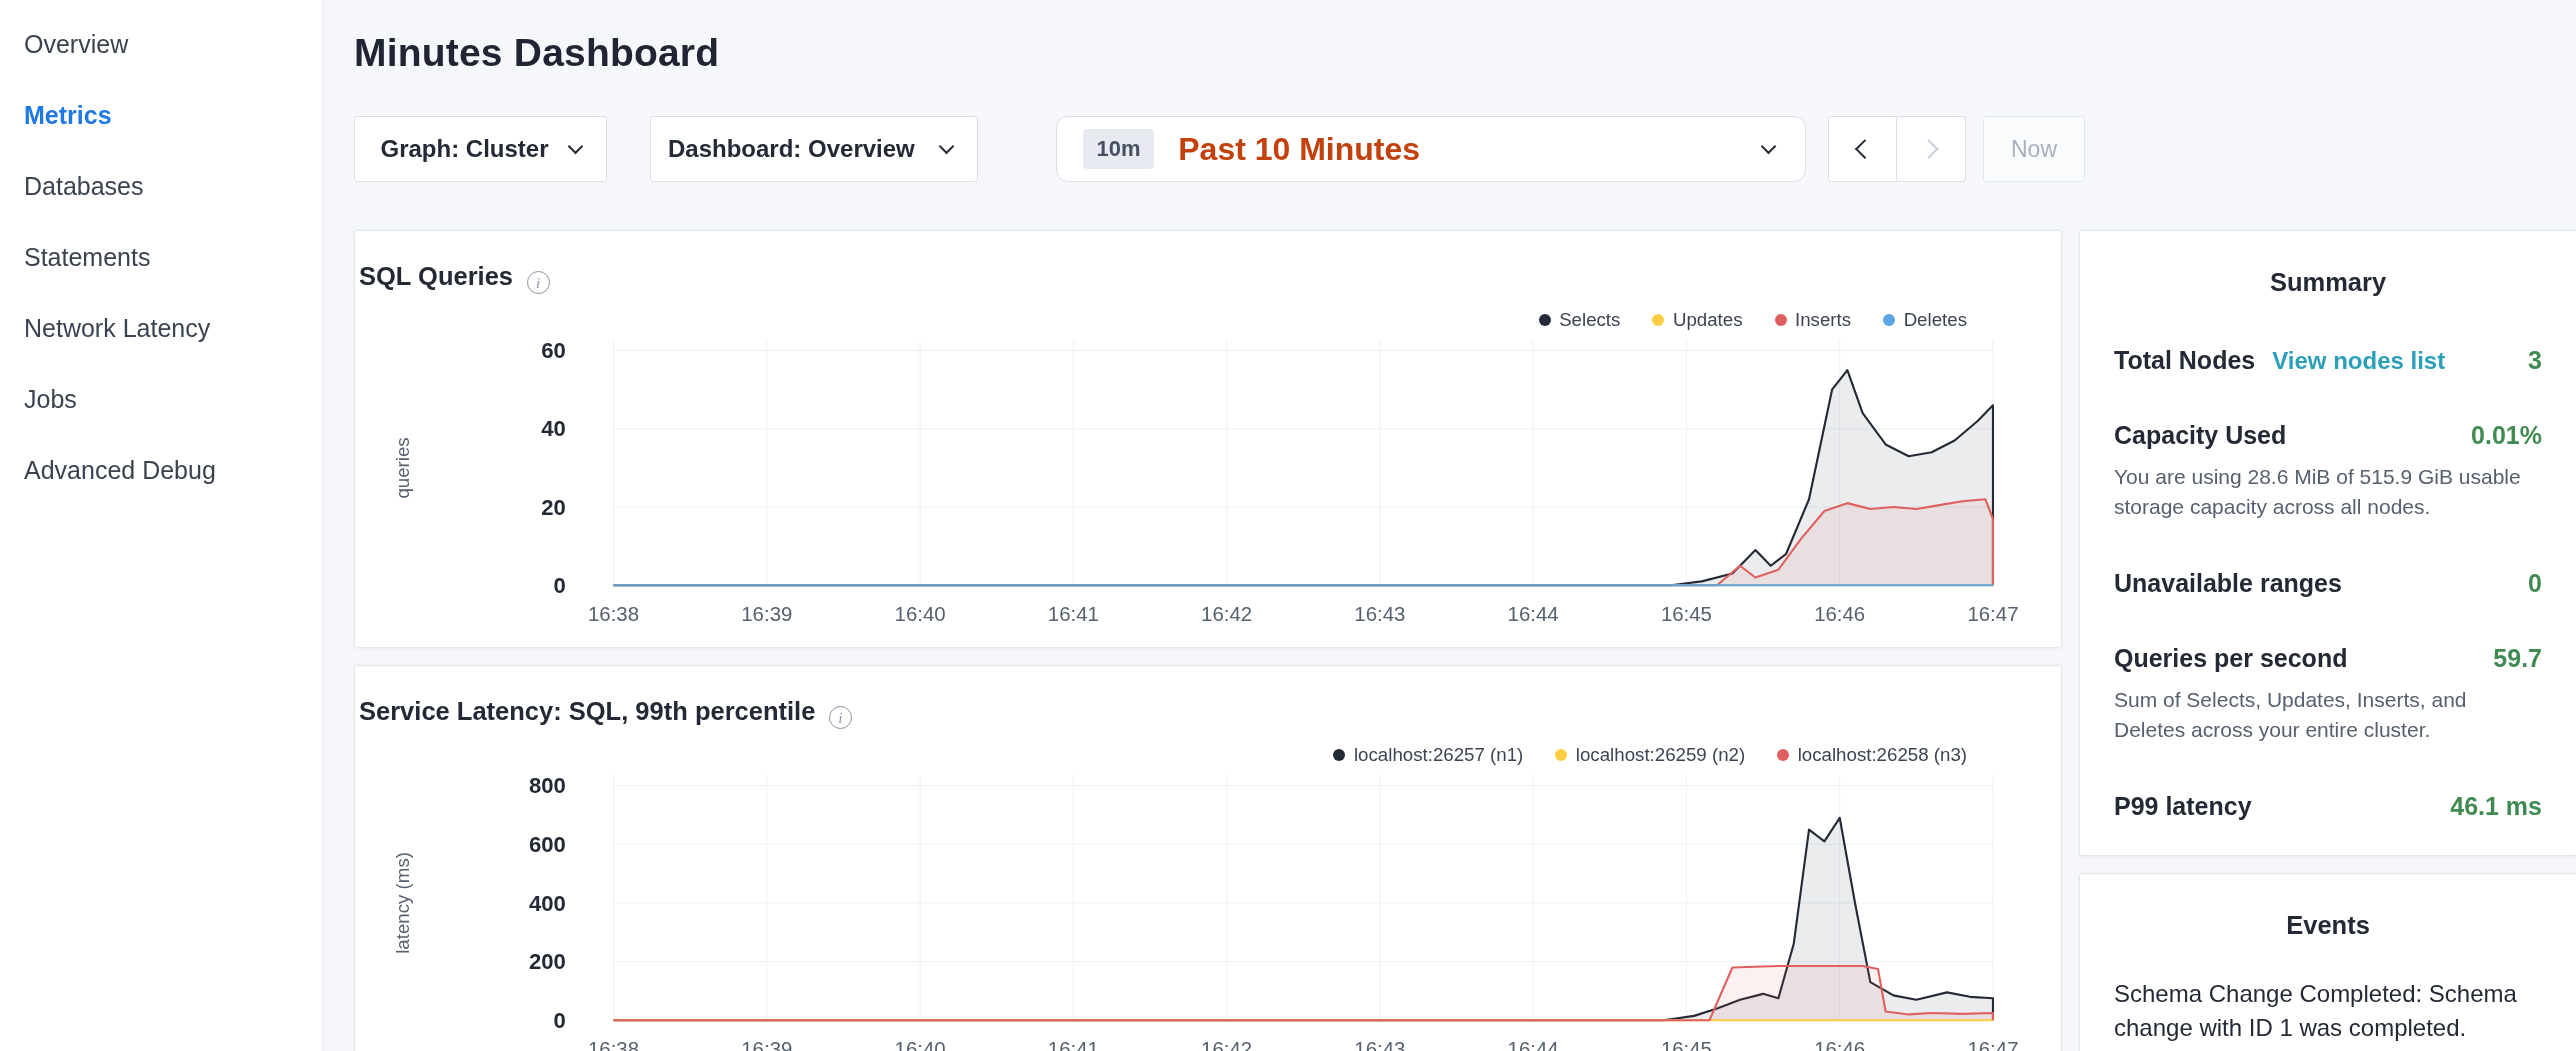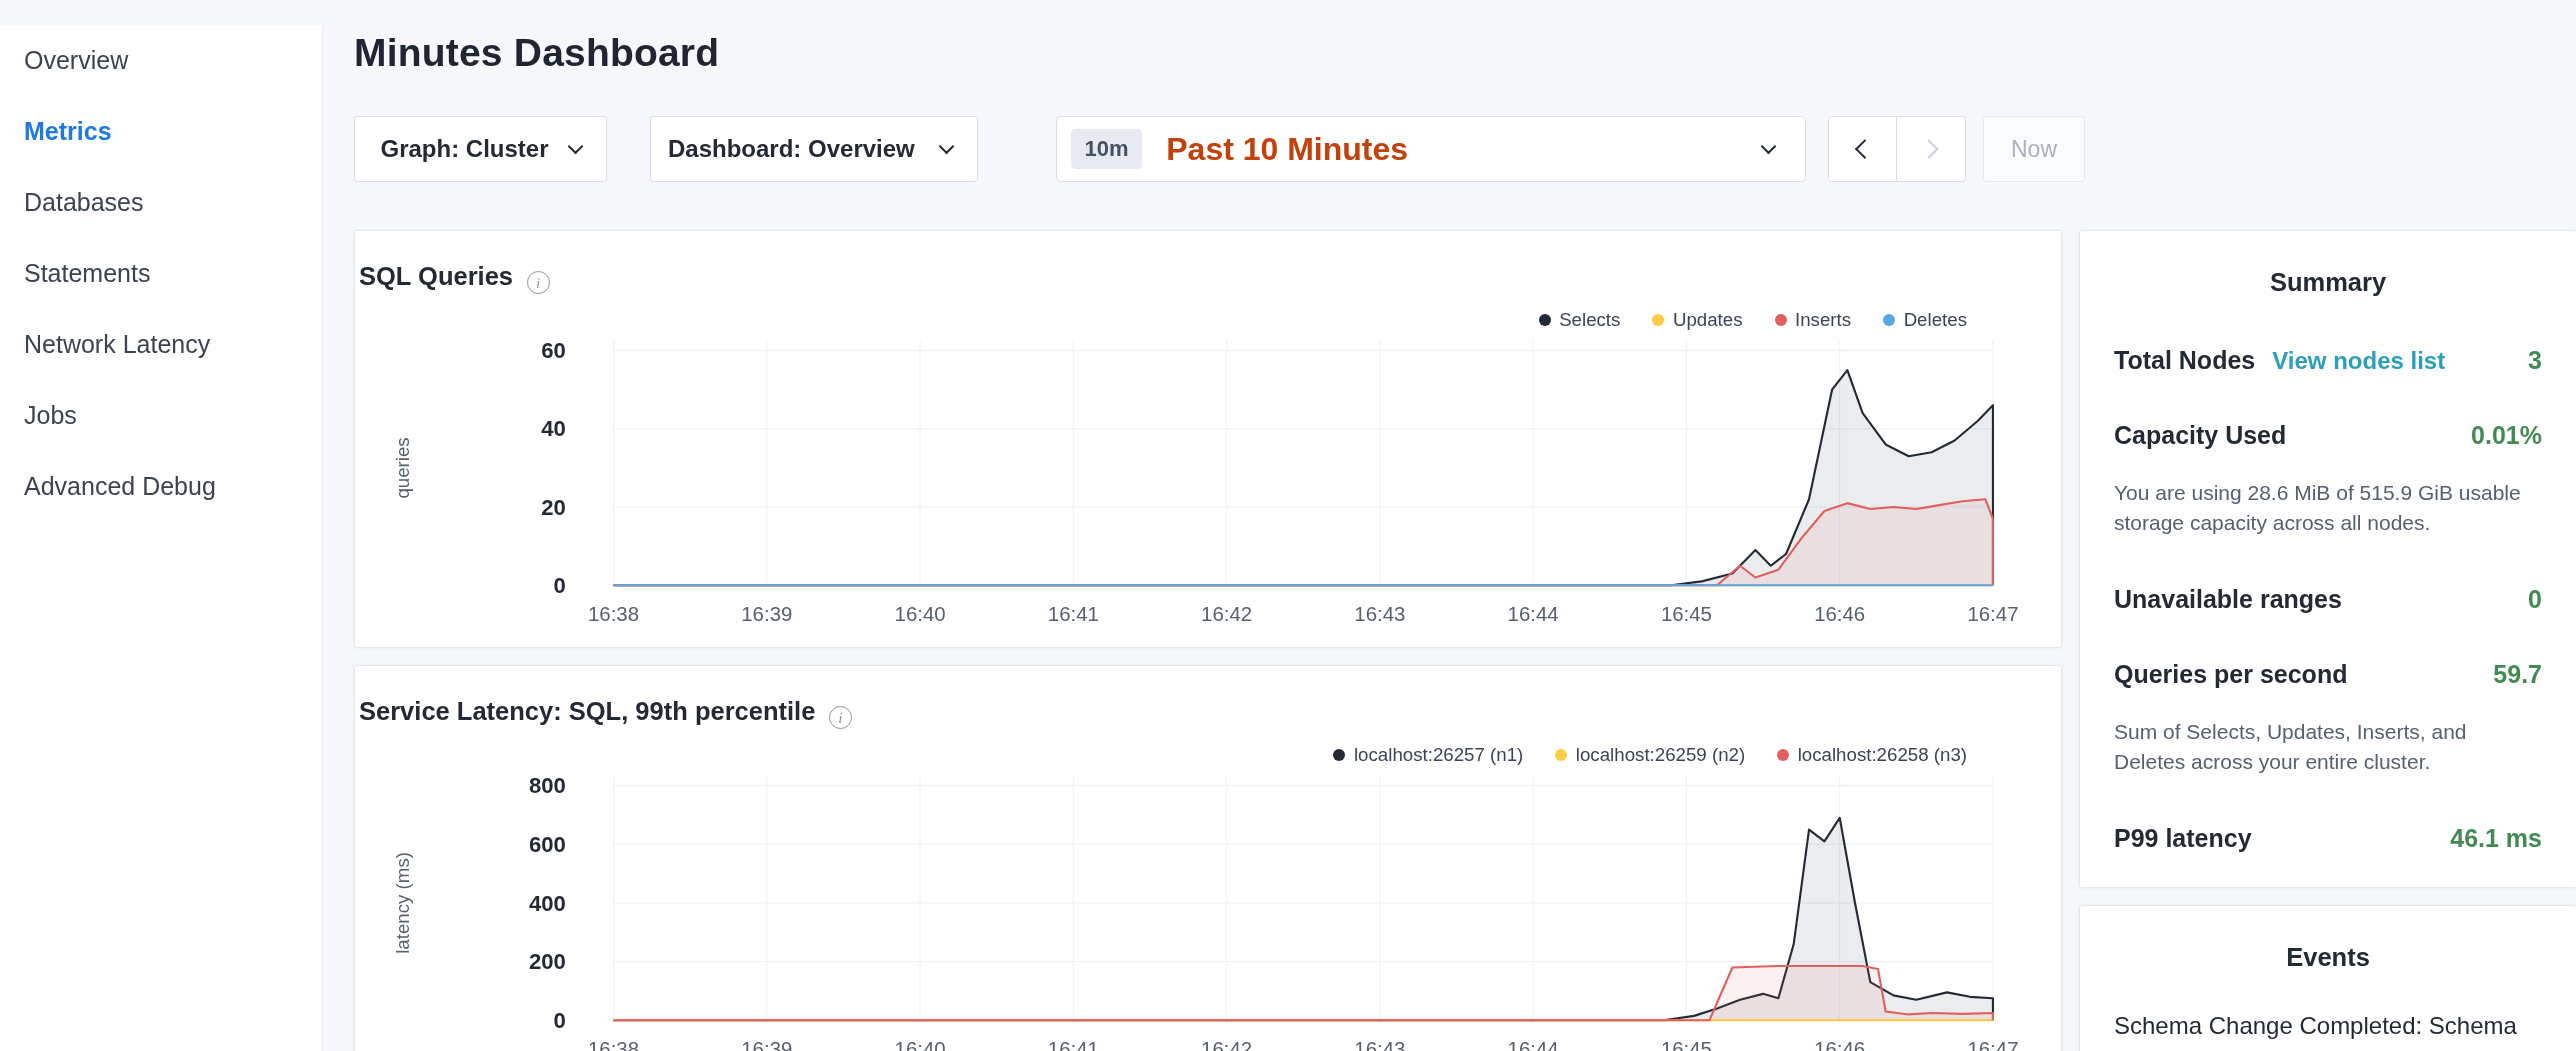--- a/index.html
+++ b/index.html
@@ -6,21 +6,21 @@
   html,body { width:2576px; height:1051px; overflow:hidden; }
   body {
     font-family: "Liberation Sans", sans-serif;
     background:#f5f7fa;
     color:#242a35;
     display:flex;
   }
   
   .sidebar {
     width:323px; flex-shrink:0; background:#ffffff;
-    border-right:0.9px solid #e9edf3; padding-top:0;margin-top:25px;
+    border-right:0.9px solid #e9edf3; padding-top:9px;
   }
   .nav-item {
     padding:21px 24px; font-size:25px; color:#3b4351; cursor:pointer;
   }
   .nav-item.active { color:var(--blue); font-weight:600; }
 
   
   .main { flex:1; padding:31px 0 0 31px; }
   .page-title { font-size:39px; font-weight:600; color:#1f2532; letter-spacing:0.2px; }
 
@@ -31,22 +31,22 @@
     font-size:24px; font-weight:600; color:#242a35;
   }
   .dd-graph { width:253px; }
   .dd-dashboard { width:328px; margin-left:43px;padding-left:17px; }
   .chev-down {
     width:11px; height:11px; border-right:2.1px solid #242a35; border-bottom:2.1px solid #242a35;
     transform:rotate(45deg); margin-left:auto; margin-top:-5.1px;
   }
   .time-selector {
     width:750px; height:66px; margin-left:78px; background:#fff;
-    border:0.9px solid #d9dee7; border-radius:5px; display:flex; align-items:center;
-    padding:0 31px 0 14px; cursor:pointer;
+    border:0.9px solid #d9dee7; border-radius:12px; display:flex; align-items:center;
+    padding:0 31px 0 26px; cursor:pointer;
   }
   .time-badge {
     background:#e7ebf1; border-radius:4.3px; padding:6.8px 13.6px;
     font-size:22px; font-weight:700; color:#475063;
   }
   .time-label { margin-left:24px; font-size:32px; font-weight:700; color:#c2410c; }
   .arrow-group { display:flex; margin-left:22px; }
   .arrow-btn {
     width:69px; height:66px; background:#fff; border:0.9px solid #d9dee7;
     display:flex; align-items:center; justify-content:center; cursor:pointer;
@@ -98,21 +98,21 @@
   .panel {
     background:#fff; border:0.9px solid #e2e7ee; border-radius:3.4px;
     box-shadow:0 0.9px 2.6px rgba(60,70,90,0.05); padding:0 34px 34px;
   }
   .panel-title { margin:37px 0 49px; text-align:center; font-size:25.5px; font-weight:700; color:#242a35; }
   .sum-row { margin-bottom:46px; }
   .sum-line { display:flex; align-items:baseline; }
   .sum-label { font-size:25px; font-weight:700; color:#242a35; white-space:nowrap; }
   .sum-link { font-size:24px; font-weight:600; color:var(--teal); margin-left:17px; cursor:pointer; text-decoration:none; white-space:nowrap; }
   .sum-value { margin-left:auto; font-size:25px; font-weight:700; color:var(--green); white-space:nowrap; }
-  .sum-desc { margin-top:28px; font-size:21px; color:#56606f; line-height:1.45; }
+  .sum-desc { margin-top:12px; font-size:21px; color:#56606f; line-height:1.45; }
   .event-text { font-size:24px; color:#242a35; line-height:1.42; }
 </style>
 </head>
 <body>
 
 <nav class="sidebar">
   <div class="nav-item">Overview</div>
   <div class="nav-item active">Metrics</div>
   <div class="nav-item">Databases</div>
   <div class="nav-item">Statements</div>

